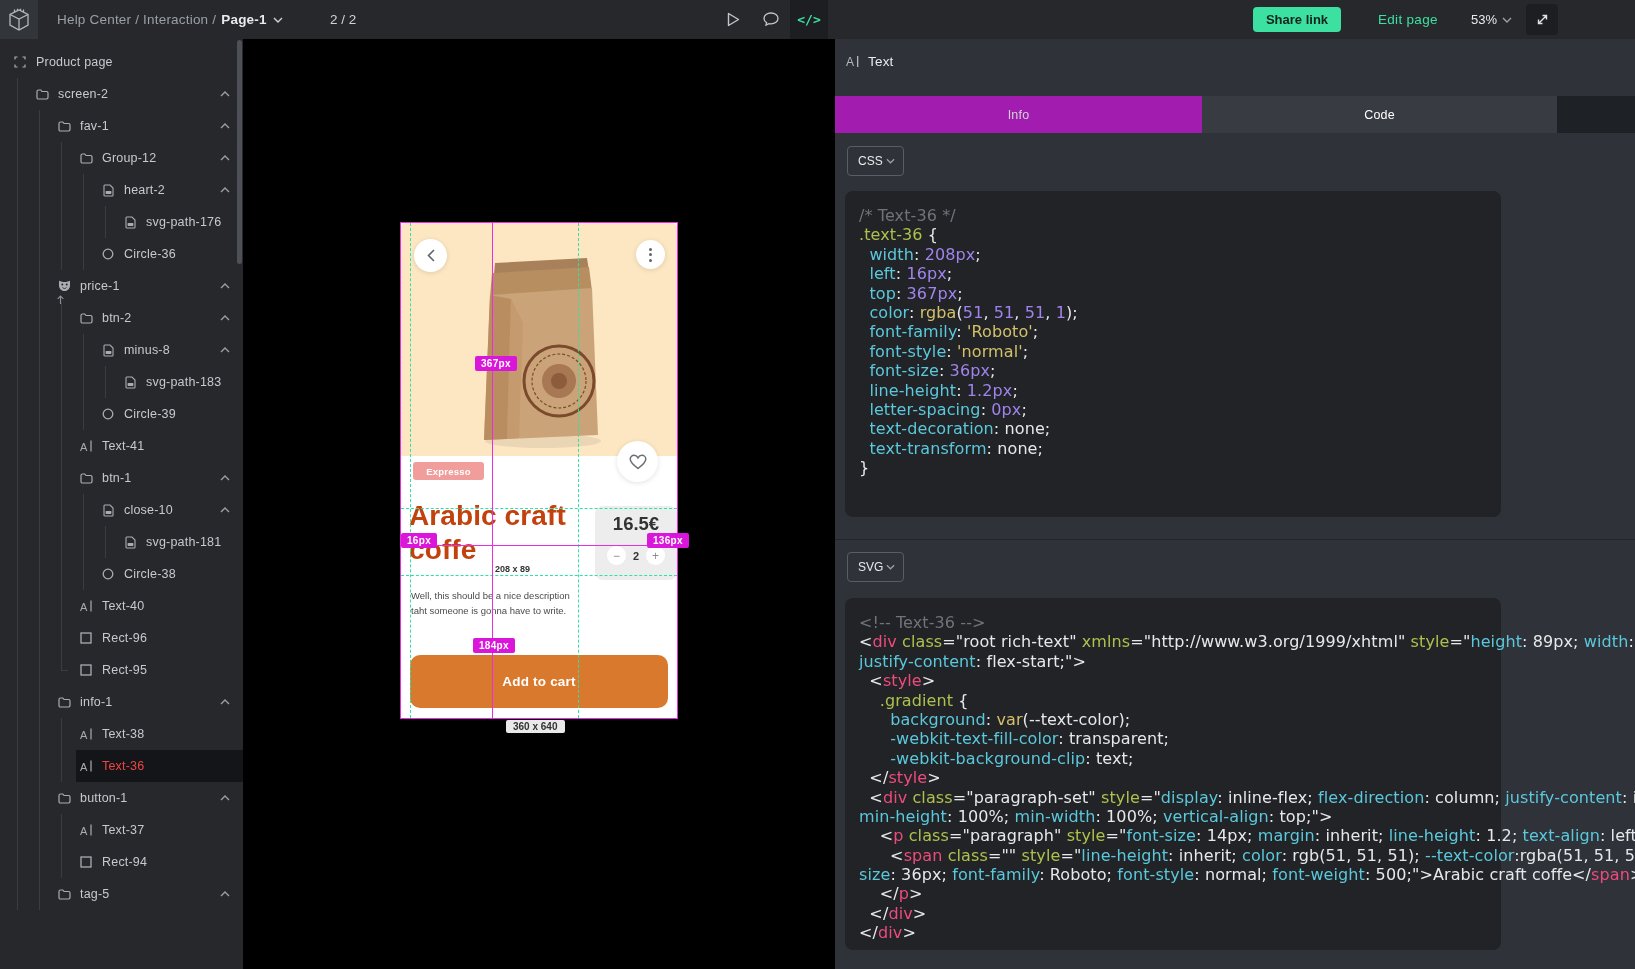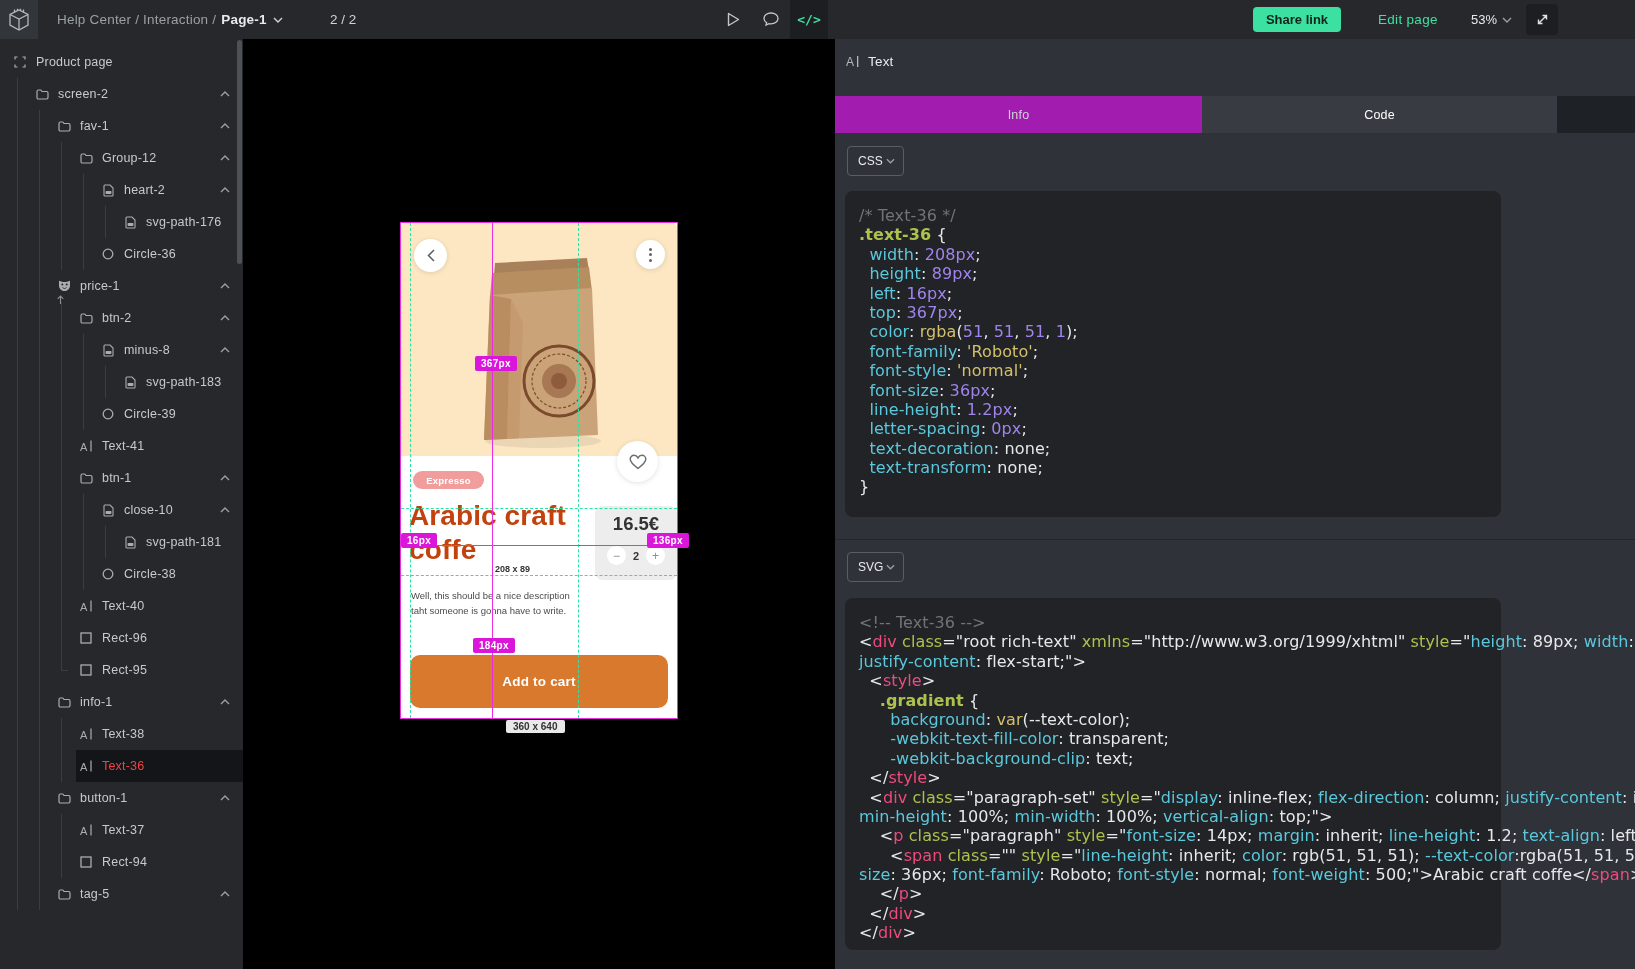--- a/index.html
+++ b/index.html
@@ -46,21 +46,21 @@
   .canvas { position:absolute; left:243px; top:39px; width:592px; height:930px; background:#000; overflow:hidden; }
   .artboard { position:absolute; left:158px; top:184px; width:276px; height:495px; background:#fff; outline:1px solid #ea2ce2; }
   .ab-image { position:absolute; left:0; top:0; width:276px; height:233px; background:#fce7c2; border-radius:5px 5px 0 0; }
   .bag { position:absolute; left:70px; top:10px; }
   .circ-btn { position:absolute; background:#fff; border-radius:50%; display:flex; align-items:center; justify-content:center; color:#5f6368; box-shadow:0 1px 5px rgba(0,0,0,.12); }
   .back-btn { left:13px; top:16px; width:33px; height:33px; }
   .more-btn { left:235px; top:17px; width:29px; height:29px; }
   .heart-btn { left:216px; top:218px; width:41px; height:41px; }
   .dots { display:flex; flex-direction:column; gap:2.5px; }
   .dots i { width:3px; height:3px; border-radius:50%; background:#5f6368; }
-  .tag-pill { position:absolute; left:12px; top:248px; width:71px; height:18px; background:#f09d9c; border-radius:9px; display:flex; align-items:center; justify-content:center; color:#fff; font-size:9.5px; font-weight:bold; letter-spacing:.2px; }
+  .tag-pill { position:absolute; left:12px; top:239px; width:71px; height:18px; background:#f09d9c; border-radius:3px; display:flex; align-items:center; justify-content:center; color:#fff; font-size:9.5px; font-weight:bold; letter-spacing:.2px; }
   .ab-title { position:absolute; left:8px; top:276px; width:172px; font-size:28px; line-height:1.2; font-weight:bold; color:#c2410c; letter-spacing:.1px; }
   .price-card { position:absolute; left:194px; top:283px; width:82px; height:74px; background:#ededed; border-radius:8px; }
   .price-val { position:absolute; left:0; top:7px; width:82px; text-align:center; font-size:18.5px; font-weight:bold; color:#333; }
   .stepper { position:absolute; left:0; top:40px; width:82px; display:flex; align-items:center; justify-content:center; gap:7px; }
   .step-btn { width:19px; height:19px; border-radius:50%; background:#fff; color:#8a8d91; display:flex; align-items:center; justify-content:center; font-size:12px; line-height:1; }
   .qty { font-size:11px; font-weight:bold; color:#333; }
   .ab-desc { position:absolute; left:10px; top:366px; font-size:9.5px; line-height:1.55; color:#4a4a4a; }
   .cart-btn { position:absolute; left:9px; top:432px; width:258px; height:53px; background:#d9792d; border-radius:10px; display:flex; align-items:center; justify-content:center; color:#fff; font-size:13.5px; font-weight:bold; letter-spacing:.2px; }
   
   .v-magenta { position:absolute; left:249px; top:184px; width:1px; height:495px; background:#ea2ce2; z-index:6; }
@@ -83,21 +83,21 @@
   .tab-fill { flex:1; background:#1e2125; }
   .dropdown { position:absolute; width:57px; height:30px; border:1px solid #5a5d63; border-radius:4px; display:flex; align-items:center; justify-content:space-between; padding:0 8px 0 10px; color:#e8eaed; font-size:12px; }
   .dd-css { left:12px; top:107px; }
   .dd-svg { left:12px; top:513px; }
   .dd-chev { color:#9aa0a6; display:flex; }
   .code-block { position:absolute; left:10px; width:656px; background:#212326; border-radius:8px; padding:15px 12px 14px 14px; font-family:"DejaVu Sans",sans-serif; font-size:16px; }
   .cb-css { top:152px; height:326px; }
   .cb-svg { top:559px; height:352px; }
   .code-line { white-space:pre; height:19.4px; line-height:19.4px; letter-spacing:.1px; }
   .insp-divider { position:absolute; left:0; top:500px; width:800px; height:1px; background:#232529; }
-  .tok-cm { color:#70737a; } .tok-sel { color:#aec14d;font-weight:bold; } .tok-pr { color:#5bc8dc; }
+  .tok-cm { color:#70737a; } .tok-sel { color:#aec14d; } .tok-pr { color:#5bc8dc; }
   .tok-num { color:#a183ec; } .tok-str { color:#d3c06b; } .tok-tag { color:#ee4b7d; }
   .tok-attr { color:#aec14d; } .tok-pl { color:#e6e8eb; }
 </style>
 </head>
 <body>
 
 <div class="app">
 
   <header class="topbar">
     <div class="logo-tile">
@@ -746,21 +746,20 @@
       <span class="dd-chev">
           <svg width="9" height="6" viewBox="0 0 10 6" fill="none" stroke="currentColor" stroke-width="1.4">
             <path d="M1 1l4 4 4-4"></path>
           </svg>
         </span>
     </div>
     <div class="code-block cb-css">
         <div class="code-line"><span class="tok-cm">/* Text-36 */</span></div>
         <div class="code-line"><span class="tok-sel">.text-36</span><span class="tok-pl"> {</span></div>
         <div class="code-line"><span class="tok-pl">  </span><span class="tok-pr">width</span><span class="tok-pl">: </span><span class="tok-num">208px</span><span class="tok-pl">;</span></div>
-        <div class="code-line"><span class="tok-pl">  </span><span class="tok-pr">height</span><span class="tok-pl">: </span><span class="tok-num">89px</span><span class="tok-pl">;</span></div>
         <div class="code-line"><span class="tok-pl">  </span><span class="tok-pr">left</span><span class="tok-pl">: </span><span class="tok-num">16px</span><span class="tok-pl">;</span></div>
         <div class="code-line"><span class="tok-pl">  </span><span class="tok-pr">top</span><span class="tok-pl">: </span><span class="tok-num">367px</span><span class="tok-pl">;</span></div>
         <div class="code-line"><span class="tok-pl">  </span><span class="tok-pr">color</span><span class="tok-pl">: </span><span class="tok-str">rgba</span><span class="tok-pl">(</span><span class="tok-num">51</span><span class="tok-pl">, </span><span class="tok-num">51</span><span class="tok-pl">, </span><span class="tok-num">51</span><span class="tok-pl">, </span><span class="tok-num">1</span><span class="tok-pl">);</span></div>
         <div class="code-line"><span class="tok-pl">  </span><span class="tok-pr">font-family</span><span class="tok-pl">: </span><span class="tok-str">'Roboto'</span><span class="tok-pl">;</span></div>
         <div class="code-line"><span class="tok-pl">  </span><span class="tok-pr">font-style</span><span class="tok-pl">: </span><span class="tok-str">'normal'</span><span class="tok-pl">;</span></div>
         <div class="code-line"><span class="tok-pl">  </span><span class="tok-pr">font-size</span><span class="tok-pl">: </span><span class="tok-num">36px</span><span class="tok-pl">;</span></div>
         <div class="code-line"><span class="tok-pl">  </span><span class="tok-pr">line-height</span><span class="tok-pl">: </span><span class="tok-num">1.2px</span><span class="tok-pl">;</span></div>
         <div class="code-line"><span class="tok-pl">  </span><span class="tok-pr">letter-spacing</span><span class="tok-pl">: </span><span class="tok-num">0px</span><span class="tok-pl">;</span></div>
         <div class="code-line"><span class="tok-pl">  </span><span class="tok-pr">text-decoration</span><span class="tok-pl">: none;</span></div>
         <div class="code-line"><span class="tok-pl">  </span><span class="tok-pr">text-transform</span><span class="tok-pl">: none;</span></div>

